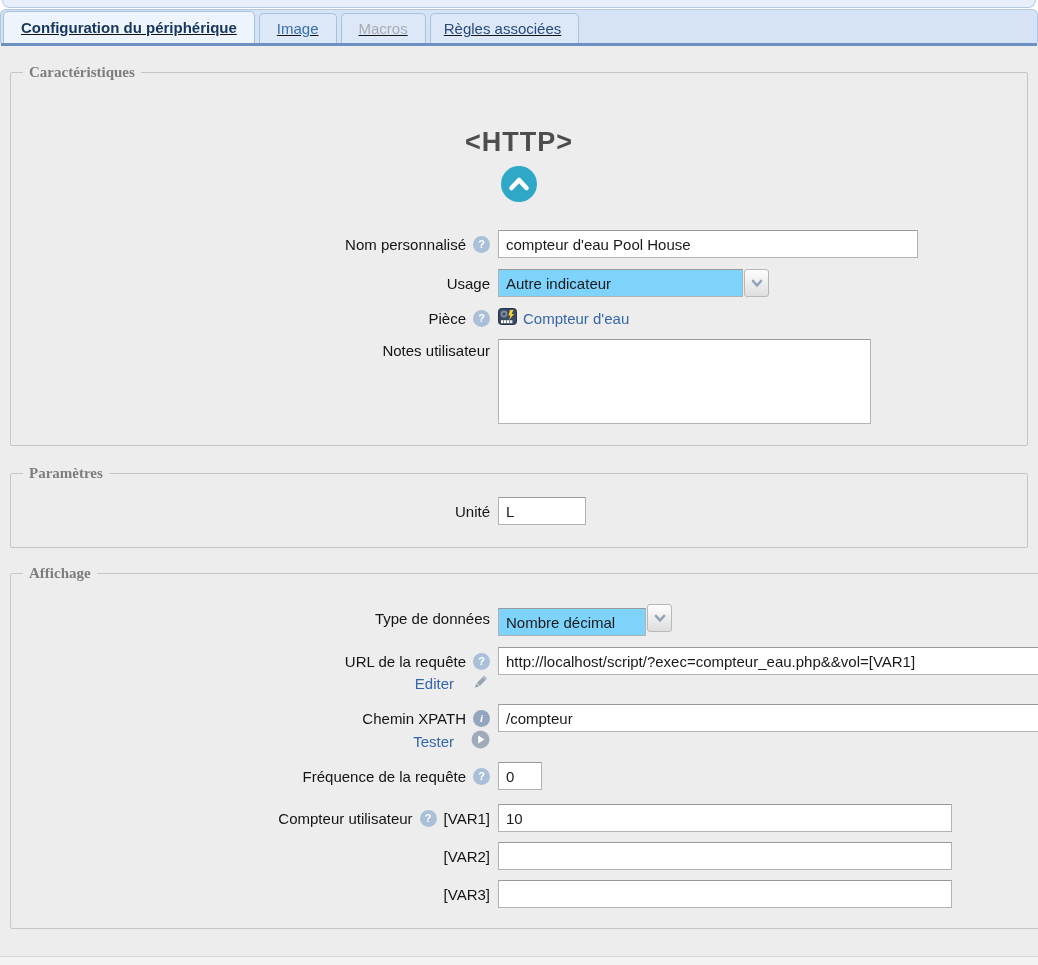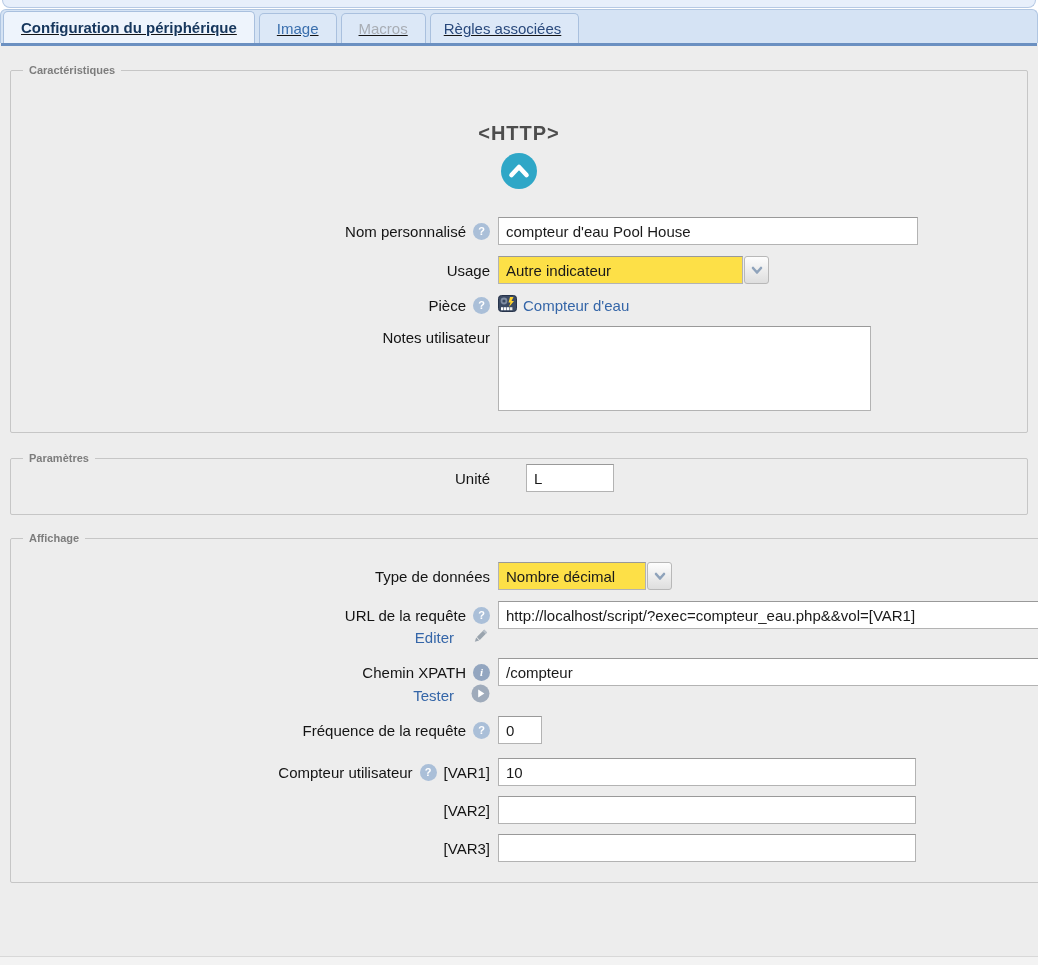--- a/index.html
+++ b/index.html
@@ -42,29 +42,29 @@
   .content{
     background:#ededed;height:914px;padding-top:21px;
     border-bottom:1px solid #d8d8d8;box-sizing:border-box;
   }
   .bottom-strip{height:9px;background:#f3f3f3;}
   fieldset{
     border:1px solid #c6c6c6;border-radius:2px;margin:0 10px;padding:0;
     background:transparent;
   }
   legend{
-    margin-left:12px;padding:0 6px;font-weight:bold;color:#7d7d7d;font-size:11px;
+    margin-left:12px;padding:0 6px;font-weight:bold;color:#7d7d7d;font-size:15px;font-family:Liberation Serif, serif;
   }
   .fs-carac{padding-bottom:21px;}
   .fs-param{padding-bottom:22px;margin-top:19px;}
   .fs-aff{padding-bottom:20px;margin-top:17px;}
   
   .device-logo{margin:46px 0 24px;text-align:center;}
   .device-type{
-    font-weight:bold;font-size:20px;color:#4d4d4d;letter-spacing:1px;
+    font-weight:bold;font-size:27px;color:#4d4d4d;letter-spacing:1px;
   }
   .device-circle{margin-top:7px;}
   
   .row{display:flex;align-items:center;margin:0 0 11px;}
   .row.top{align-items:flex-start;}
   .lbl{
     width:479px;flex:none;display:flex;justify-content:flex-end;
     align-items:center;gap:7px;color:#141414;
   }
   .row.top .lbl{padding-top:3px;}
@@ -77,30 +77,30 @@
   textarea{
     box-sizing:border-box;border:1px solid #b3b3b3;border-top-color:#999;
     padding:4px 7px;font:15px "Liberation Sans","DejaVu Sans",sans-serif;
     background:#fff;resize:none;outline:none;
   }
   .in-nom{width:420px;}
   .in-unite{width:88px;}
   .in-url{width:556px;}
   .in-xpath{width:577px;}
   .in-freq{width:44px;}
-  .in-var{width:418px;}
+  .in-var{width:454px;}
   .ta-notes{width:373px;height:85px;}
   
   .sel{display:flex;align-items:center;}
   .sel-box{
     height:28px;box-sizing:border-box;border:1px solid #b3b3b3;border-top-color:#999;
-    background:#fde047;display:flex;align-items:center;padding:0 7px;color:#1a1a1a;
+    background:#7dd3fc;display:flex;align-items:center;padding:0 7px;color:#1a1a1a;
   }
   .sel-usage{width:245px;}
-  .sel-type{width:148px;}
+  .sel-type{width:148px;margin-top:8px;}
   .sel-btn{
     width:25px;height:28px;box-sizing:border-box;margin-left:1px;
     border:1px solid #b8b8b8;border-radius:3px;
     background:linear-gradient(#fdfdfd,#dedede);
     display:flex;align-items:center;justify-content:center;cursor:pointer;
   }
   
   .qicon{
     width:17px;height:17px;flex:none;border-radius:50%;background:#aabfd8;
     color:#fff;font-weight:bold;font-size:11px;line-height:17px;text-align:center;
@@ -199,21 +199,21 @@
         <span>Notes utilisateur</span>
       </div>
       <div class="fld">
         <textarea class="ta-notes" style=""></textarea>
       </div>
     </div>
   </fieldset>
 
   <fieldset class="fs-param">
     <legend>Paramètres</legend>
-    <div class="row" style="margin-bottom:0;gap:28px;">
+    <div class="row" style="margin-top:15px;margin-bottom:0;">
       <div class="lbl">
         <span>Unité</span>
       </div>
       <div class="fld">
         <input type="text" class="in-unite" value="L" style="">
       </div>
     </div>
   </fieldset>
 
   <fieldset class="fs-aff">

